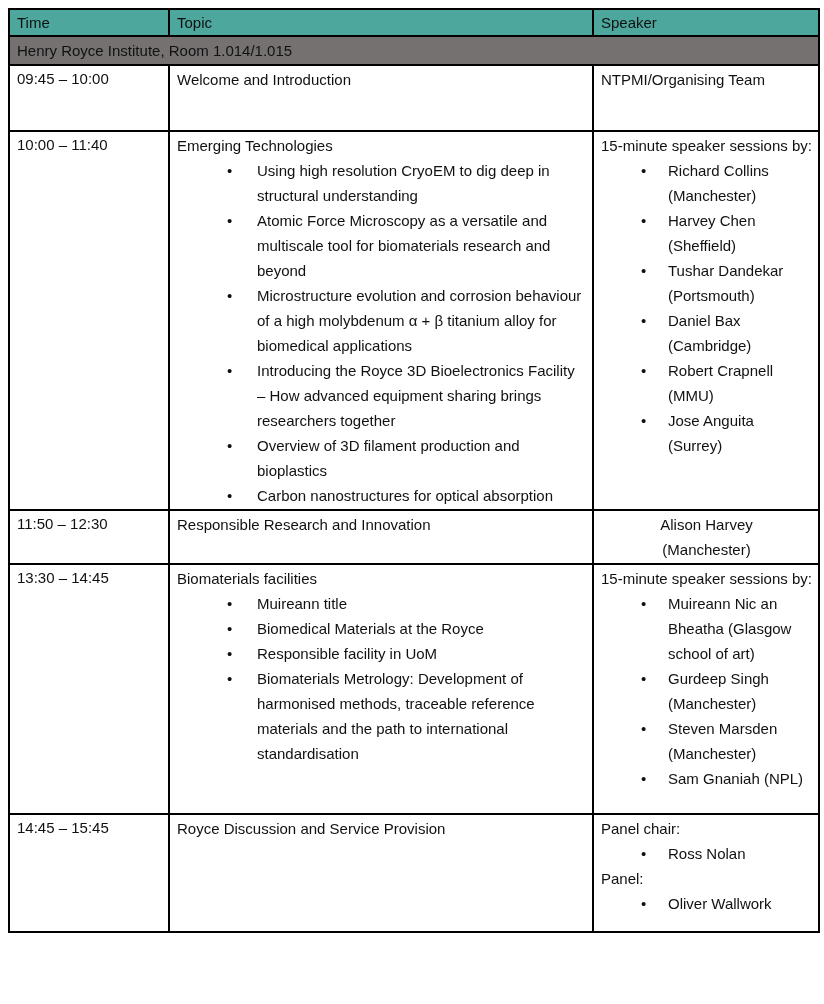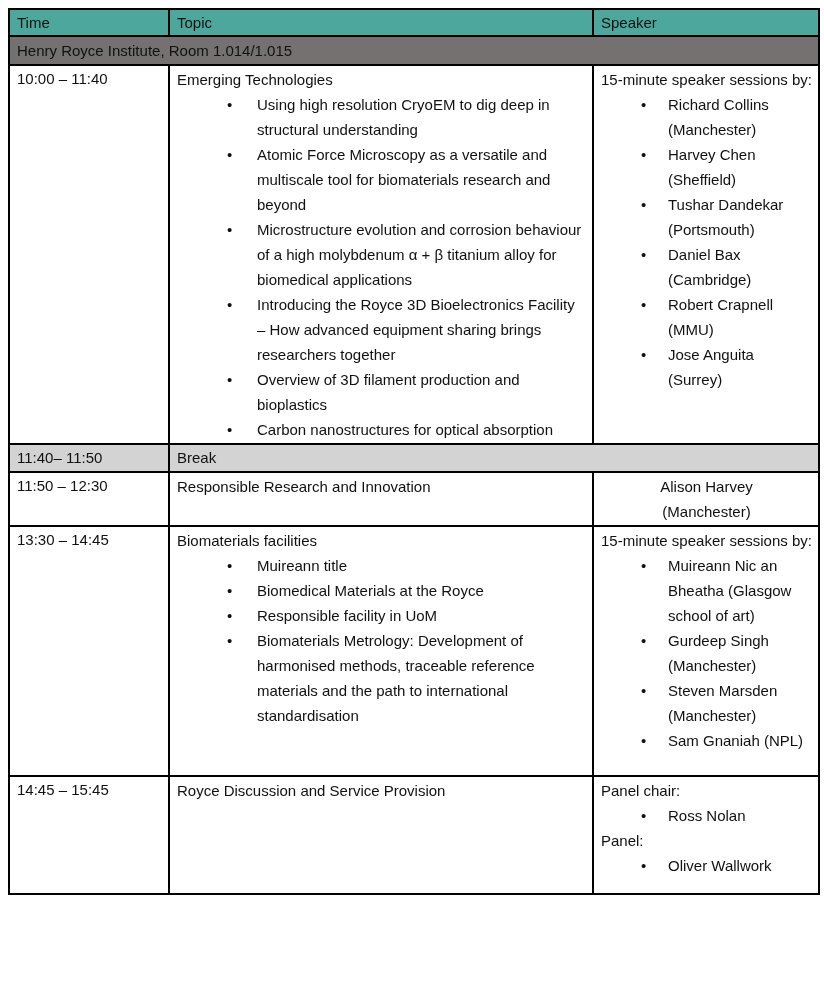--- a/index.html
+++ b/index.html
@@ -81,20 +81,29 @@
       <tr>
         <th>Time</th>
         <th>Topic</th>
         <th>Speaker</th>
       </tr>
     </thead>
     <tbody id="schedule-body">
         <tr class="venue-row" style="height: 27px;">
           <td colspan="3"><span>Henry Royce Institute, Room 1.014/1.015</span></td>
         </tr>
+        <tr class="session-row" style="height: 66px;">
+          <td class="time-cell">09:45 – 10:00</td>
+          <td class="topic-cell">
+            <p class="topic-title">Welcome and Introduction</p>
+          </td>
+          <td class="speaker-cell">
+            <p class="speaker-text">NTPMI/Organising Team</p>
+          </td>
+        </tr>
         <tr class="session-row" style="height: 372px; border-radius: 13px;">
           <td class="time-cell">10:00 – 11:40</td>
           <td class="topic-cell">
             <p class="topic-title">Emerging Technologies</p>
             <ul class="bullets">
               <li>
                 <span class="bullet">•</span>
                 <span class="bullet-text">Using high resolution CryoEM to dig deep in structural understanding</span>
               </li>
               <li>
@@ -141,24 +150,20 @@
               <li>
                 <span class="bullet">•</span>
                 <span class="bullet-text">Robert Crapnell (MMU)</span>
               </li>
               <li>
                 <span class="bullet">•</span>
                 <span class="bullet-text">Jose Anguita (Surrey)</span>
               </li>
             </ul>
           </td>
-        </tr>
-        <tr class="section-row" style="height: 24px;">
-          <td class="time-cell">11:40– 11:50</td>
-          <td colspan="2"><span>Break</span></td>
         </tr>
         <tr class="session-row" style="height: 50px;">
           <td class="time-cell">11:50 – 12:30</td>
           <td class="topic-cell">
             <p class="topic-title">Responsible Research and Innovation</p>
           </td>
           <td class="speaker-cell align-center">
             <p class="speaker-text">Alison Harvey</p>
             <p class="speaker-text">(Manchester)</p>
           </td>

